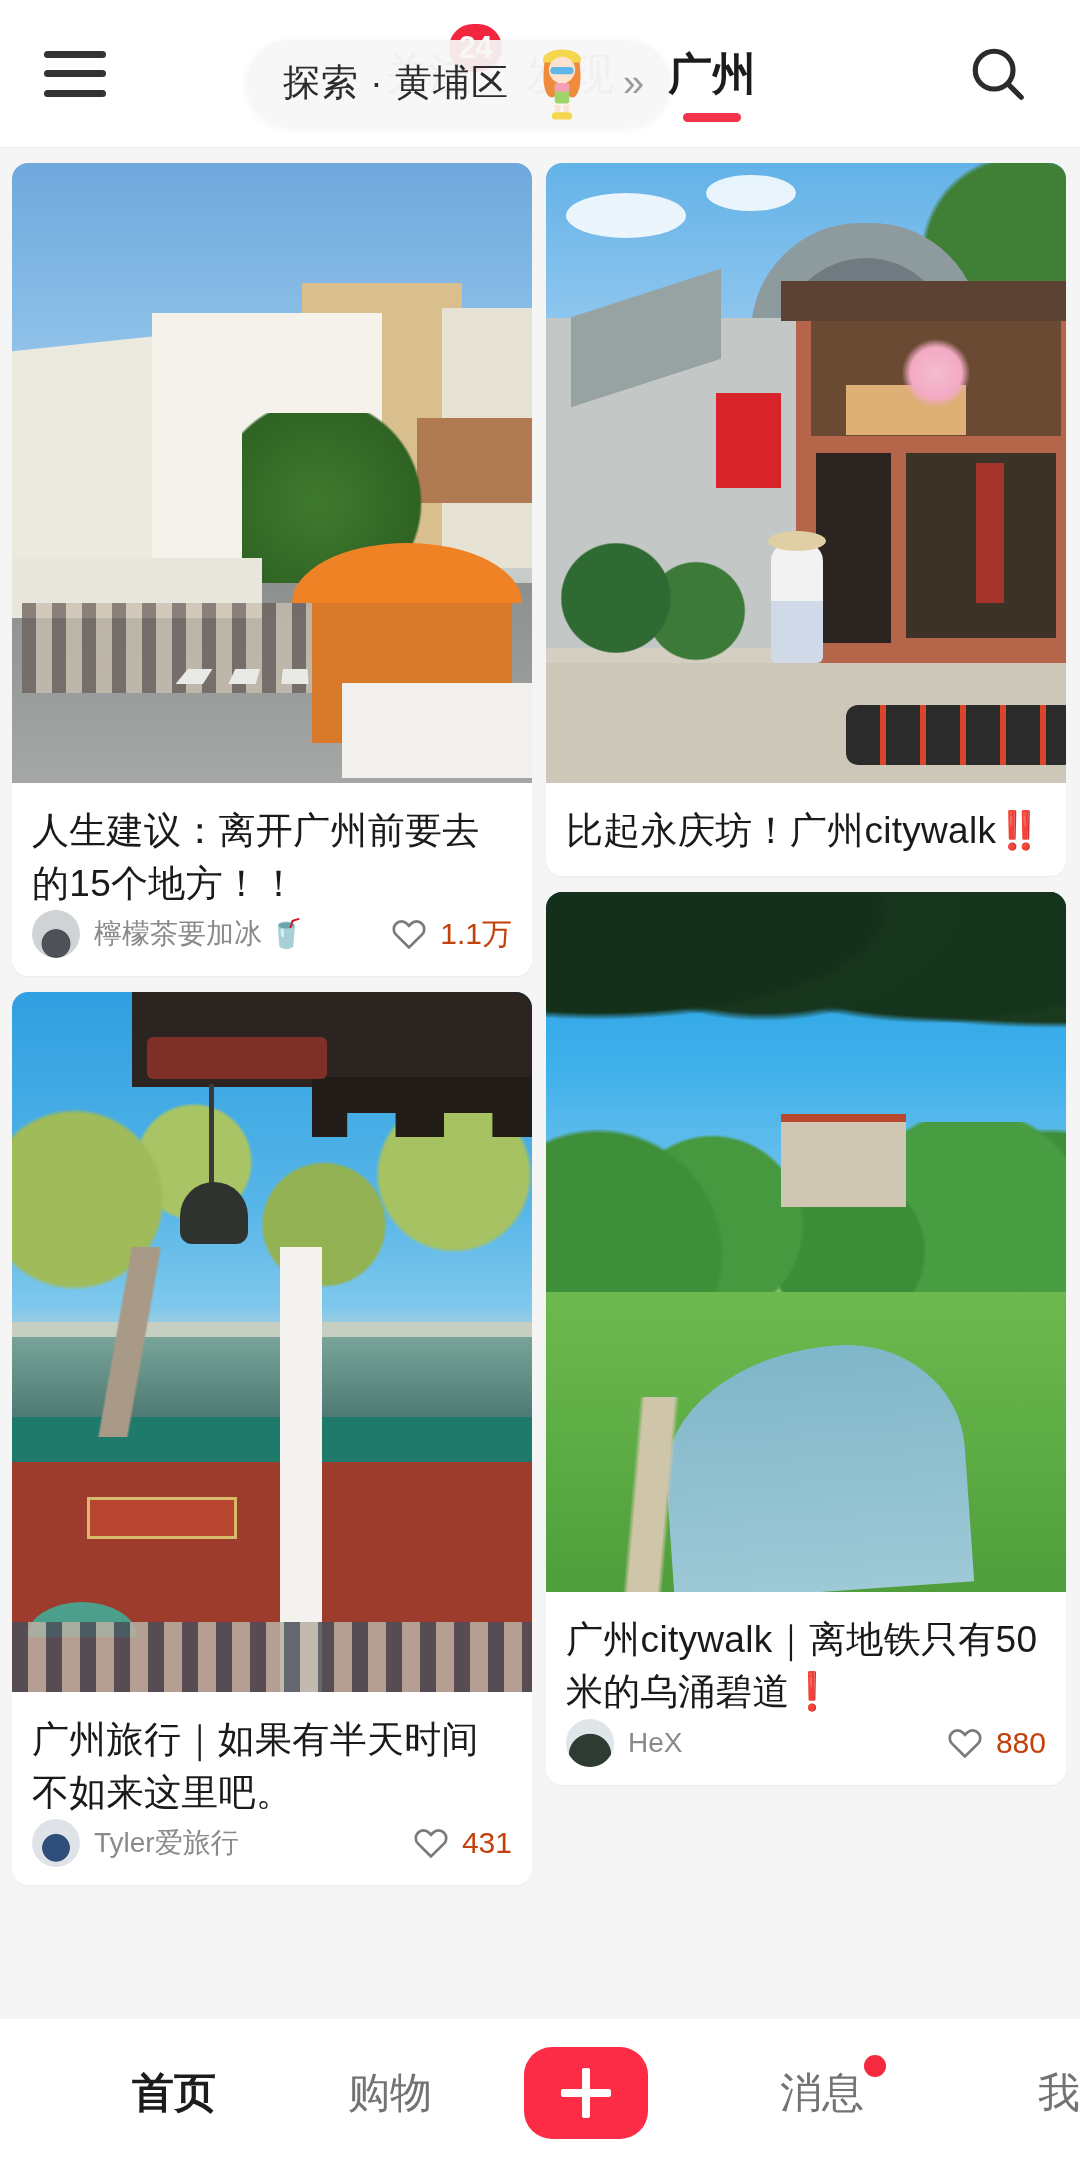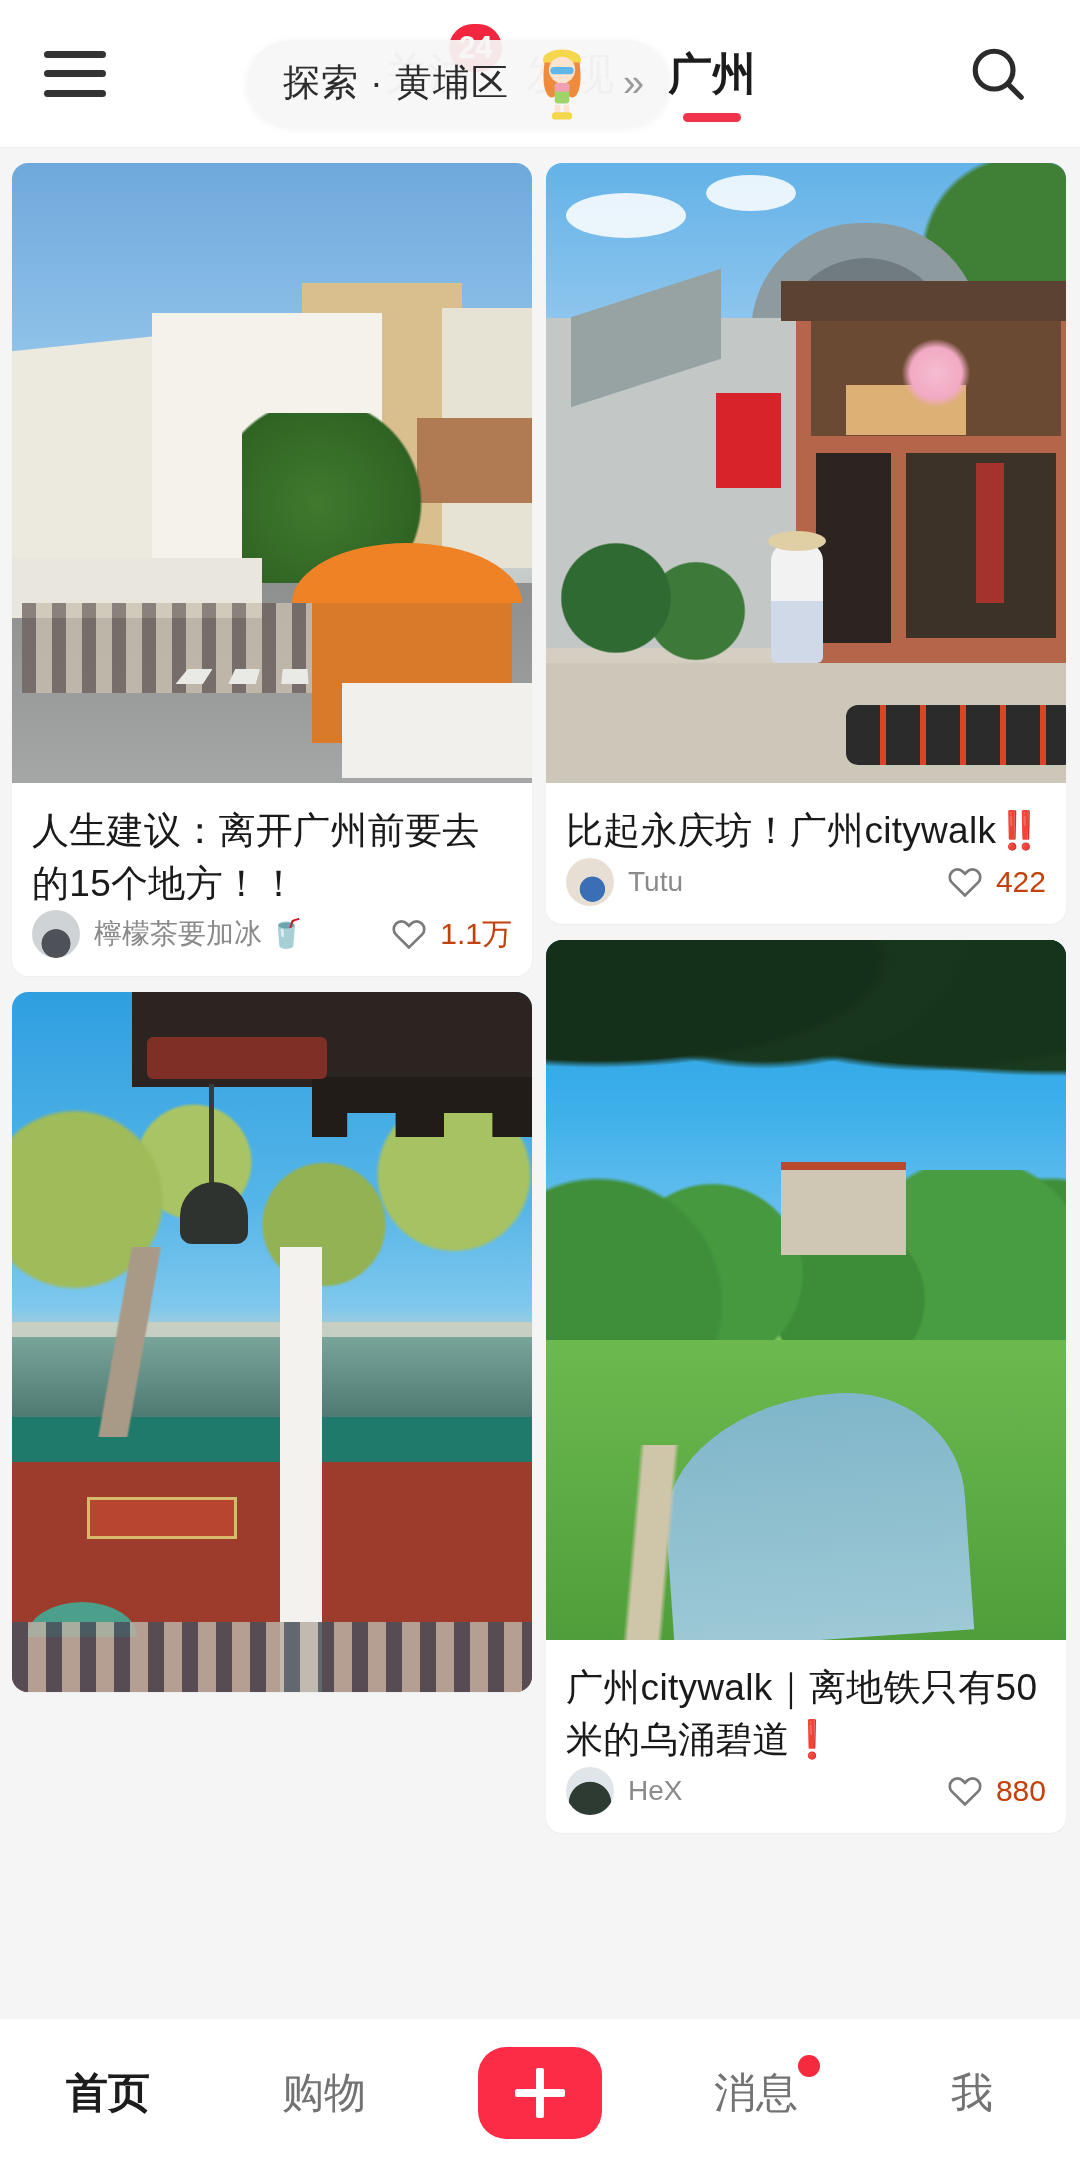--- a/index.html
+++ b/index.html
@@ -100,21 +100,21 @@
   .explore-chevron{ font-size:38px; color:#9a9a9a; margin-left:8px; line-height:1; }
   .mascot{ width:66px; height:76px; position:relative; flex:0 0 66px; }
 
   
   .bottom-nav{
     position:absolute; bottom:0; left:0; width:1080px; height:148px;
     background:#ffffff;
     display:flex; align-items:center;
   }
   .nav-item{
-    flex:1; display:flex; align-items:center; justify-content:center;
+    flex:1; display:flex; align-items:center; justify-content:flex-end;
     position:relative; height:100%; cursor:pointer;
   }
   .nav-label{ font-size:42px; color:#737373; font-weight:400; position:relative; }
   .nav-item.active .nav-label{ color:#1c1c1c; font-weight:700; }
   .nav-dot{
     position:absolute; top:-10px; right:-22px;
     width:22px; height:22px; border-radius:50%; background:#f52a3e;
   }
   .plus-btn{
     width:124px; height:92px; border-radius:28px; background:#fc2b46;
@@ -294,20 +294,35 @@
         <div class="temple"></div>
         <div class="troof"></div>
         <div class="troof2"></div>
         <div class="tfacade"></div>
         <div class="plaque"></div>
         <div class="branch"></div>
         <div class="pillar"></div>
         <div class="canopy"></div>
         <div class="crowd"></div>
       </div>
+      <div class="card-body">
+        <div class="card-title">广州旅行｜如果有半天时间不如来这里吧。</div>
+        <div class="card-meta">
+          <div class="author">
+            <div class="avatar" style="background:radial-gradient(circle at 50% 60%, #2f4f7a 0 36%, #dfe3e8 38%);"></div>
+            <div class="author-name">Tyler爱旅行</div>
+          </div>
+          <div class="likes">
+            <svg width="38" height="38" viewBox="0 0 24 24" fill="none" stroke="#7a7a7a" stroke-width="1.7">
+              <path d="M12 20.5 3.8 12.4a4.9 4.9 0 0 1 0-6.9 4.9 4.9 0 0 1 6.9 0l1.3 1.3 1.3-1.3a4.9 4.9 0 0 1 6.9 0 4.9 4.9 0 0 1 0 6.9z"></path>
+            </svg>
+            <span class="like-count">431</span>
+          </div>
+        </div>
+      </div>
     </div>
 
   </div>
 
   <div class="col">
 
     <div class="card">
       <div class="thumb img2">
         <div class="cloud" style="left:20px;top:30px;width:120px;height:45px;"></div>
         <div class="cloud" style="left:160px;top:12px;width:90px;height:36px;"></div>
@@ -326,32 +341,20 @@
         <div class="redbanner"></div>
         <div class="redflag"></div>
         <div class="ground"></div>
         <div class="plants"></div>
         <div class="person"></div>
         <div class="hat"></div>
         <div class="jars"></div>
       </div>
       <div class="card-body">
         <div class="card-title">比起永庆坊！广州citywalk‼️</div>
-        <div class="card-meta">
-          <div class="author">
-            <div class="avatar" style="background:radial-gradient(circle at 55% 65%, #3b6fb5 0 30%, #e8dfd4 32%);"></div>
-            <div class="author-name">Tutu</div>
-          </div>
-          <div class="likes">
-            <svg width="38" height="38" viewBox="0 0 24 24" fill="none" stroke="#7a7a7a" stroke-width="1.7">
-              <path d="M12 20.5 3.8 12.4a4.9 4.9 0 0 1 0-6.9 4.9 4.9 0 0 1 6.9 0l1.3 1.3 1.3-1.3a4.9 4.9 0 0 1 6.9 0 4.9 4.9 0 0 1 0 6.9z"></path>
-            </svg>
-            <span class="like-count">422</span>
-          </div>
-        </div>
       </div>
     </div>
 
     <div class="card">
       <div class="thumb img4">
         <div class="treeline"></div>
         <div class="towerRoof"></div>
         <div class="towers"></div>
         <div class="lawn"></div>
         <div class="river"></div>

